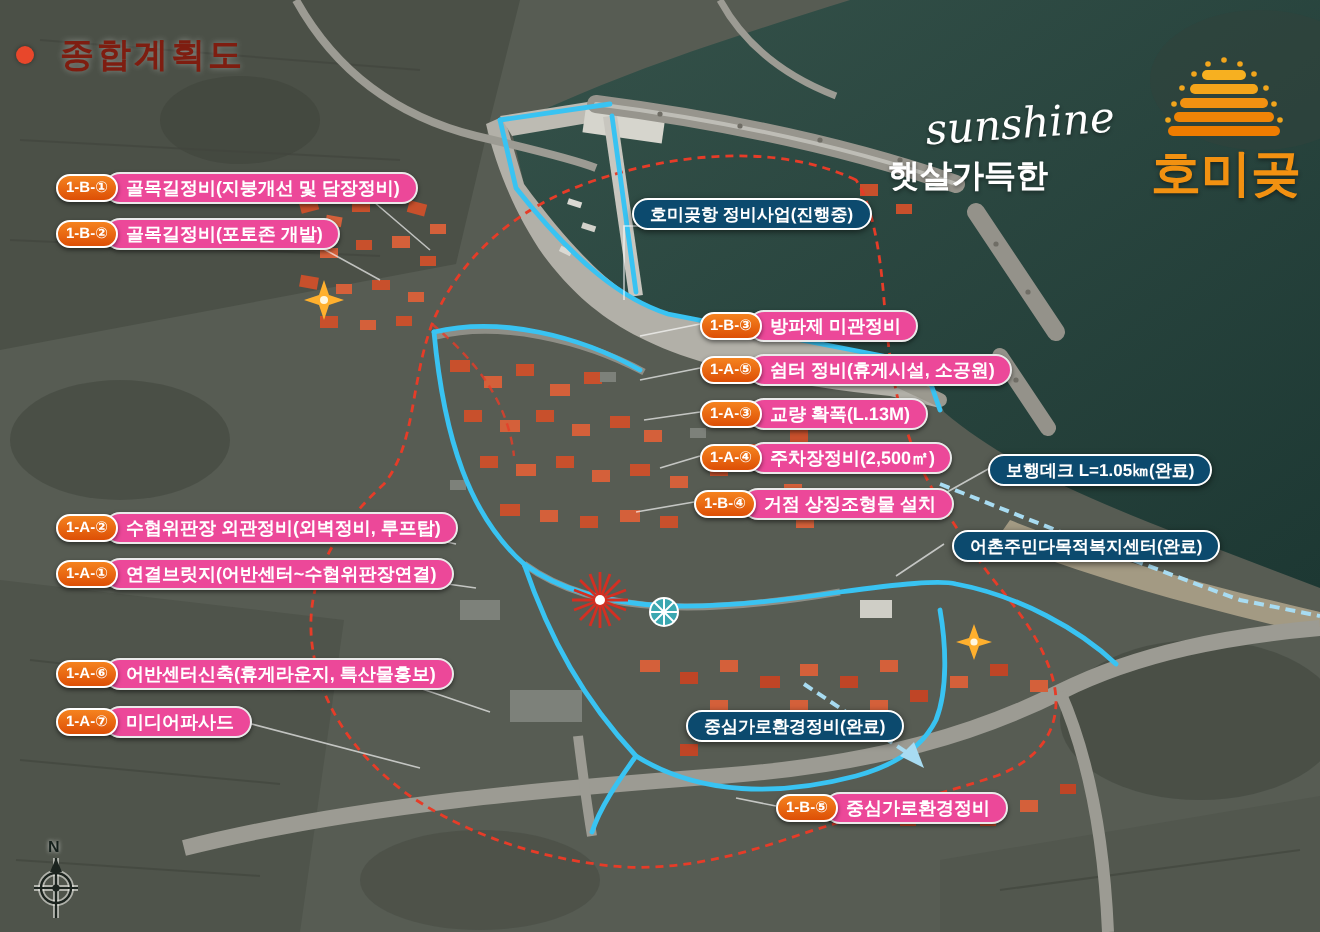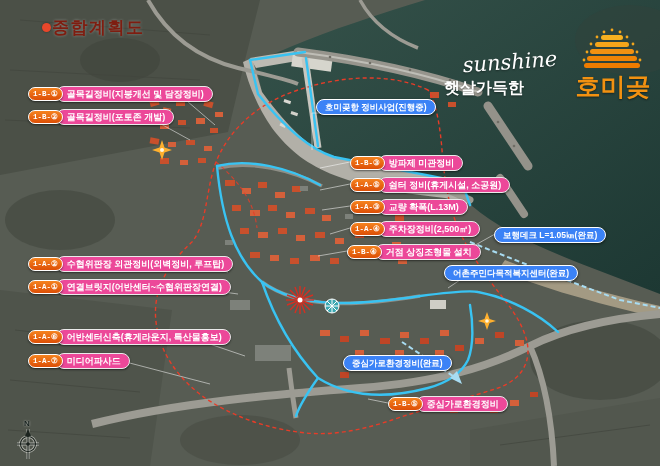--- a/index.html
+++ b/index.html
@@ -1,48 +1,48 @@
 <!DOCTYPE html>
 <html><head>
 <meta charset="utf-8">
 <style>
   html,body{margin:0;padding:0;background:#222;}
   .stage{position:relative;width:660px;height:466px;overflow:hidden;
          font-family:"Liberation Sans","DejaVu Sans",sans-serif;background:#575c53;}
   .stage svg.map{position:absolute;left:0;top:0;}
 
   
-  .title{position:absolute;left:42px;top:16px;display:flex;align-items:center;gap:1px;z-index:5;}
+  .title{position:absolute;left:8px;top:16px;display:flex;align-items:center;gap:13px;z-index:5;}
   .title .bullet{width:9px;height:9px;border-radius:50%;background:#e8472b;box-shadow:0 0 2px rgba(0,0,0,.4);}
   .title h1{margin:0;font-size:17px;font-weight:800;color:#7e1d10;letter-spacing:1.5px;
             text-shadow:0 0 3px rgba(255,255,255,.35);}
 
   
   .logo{position:absolute;right:8px;top:18px;width:230px;height:95px;z-index:5;}
   .logo .script{position:absolute;left:28px;top:32px;width:120px;text-align:center;
       font-family:"DejaVu Serif","Liberation Serif",serif;font-style:italic;font-size:21px;
       color:#fff;transform:rotate(-4deg);text-shadow:0 1px 2px rgba(0,0,0,.4);}
   .logo .tagline{position:absolute;left:22px;top:60px;width:130px;
       font-size:16px;font-weight:800;color:#fff;text-shadow:0 1px 2px rgba(0,0,0,.4);}
   .logo .place{position:absolute;left:152px;top:52px;width:78px;text-align:center;
       font-size:25px;font-weight:800;color:#f29111;text-shadow:0 1px 2px rgba(0,0,0,.45);}
   .logo .sun{position:absolute;left:158px;top:8px;}
 
   
   .plabel{position:absolute;display:flex;align-items:center;z-index:6;}
   .code-badge{display:inline-block;background:linear-gradient(#f5831f,#dd4f06);
       border:1px solid #fff;border-radius:8px;color:#fff;font-size:7.5px;font-weight:bold;
       line-height:12px;height:12px;padding:0 4px;white-space:nowrap;z-index:2;
-      box-shadow:0 1px 2px rgba(0,0,0,.5);font-family:Liberation Mono, monospace;}
+      box-shadow:0 1px 2px rgba(0,0,0,.5);}
   .black-pill{display:inline-block;background:#ec4899;border:1px solid #eaeaea;border-radius:9px;
       color:#fff;font-size:9px;font-weight:bold;line-height:14px;padding:0 8px 0 10px;margin-left:-7px;
       white-space:nowrap;box-shadow:0 1px 2px rgba(0,0,0,.5);}
 
   
-  .blue-pill{position:absolute;background:#3b82f6;border:1.5px solid #fff;border-radius:9px;
+  .blue-pill{position:absolute;background:#0c4a6e;border:1.5px solid #fff;border-radius:9px;
       color:#fff;font-size:8.5px;font-weight:bold;line-height:12px;padding:1px 8px;
       white-space:nowrap;z-index:6;box-shadow:0 1px 3px rgba(0,0,0,.55);}
 
   
   .north{position:absolute;left:24px;top:419px;font-size:8px;font-weight:bold;color:#15201c;
       z-index:6;text-shadow:0 0 2px rgba(255,255,255,.7);}
 </style>
 </head>
 <body>
 
@@ -363,18 +363,18 @@
     <span class="code-badge">1-B-④</span>
     <span class="black-pill">거점 상징조형물 설치</span>
   </div>
   <div class="plabel" style="left:388px;top:396px">
     <span class="code-badge">1-B-⑤</span>
     <span class="black-pill">중심가로환경정비</span>
   </div>
 
   <div class="blue-pill" style="left:316px;top:99px">호미곶항 정비사업(진행중)</div>
   <div class="blue-pill" style="left:494px;top:227px">보행데크 L=1.05㎞(완료)</div>
-  <div class="blue-pill" style="left:444px;top:265px">어촌주민다목적복지센터(완료)</div>
+  <div class="blue-pill" style="left:476px;top:265px">어촌주민다목적복지센터(완료)</div>
   <div class="blue-pill" style="left:343px;top:355px">중심가로환경정비(완료)</div>
 
   <div class="north">N</div>
 
 </div>
 
 </body></html>

